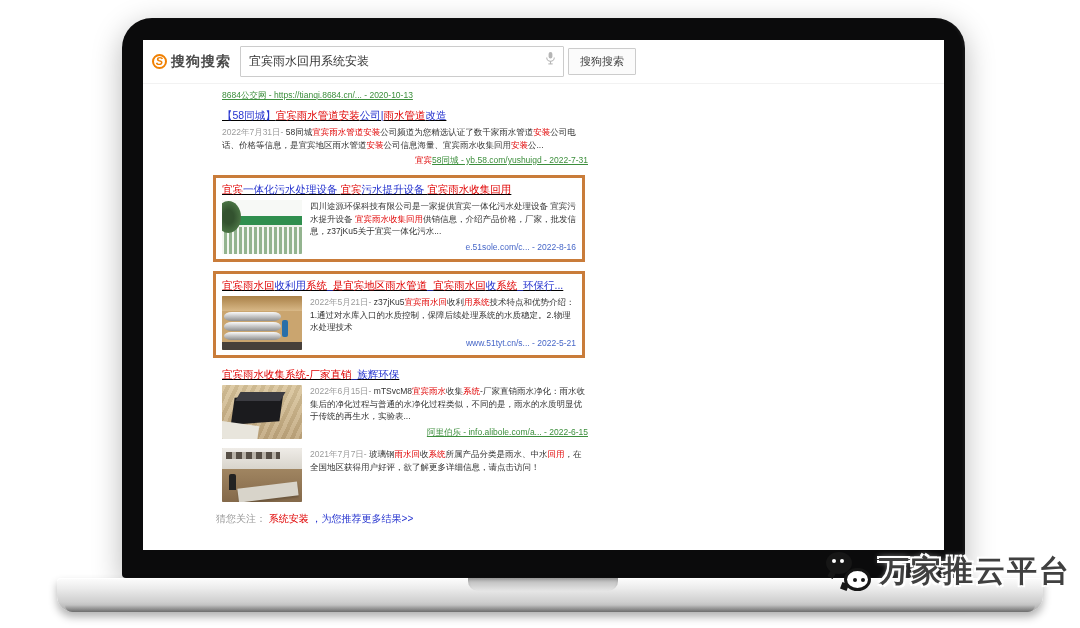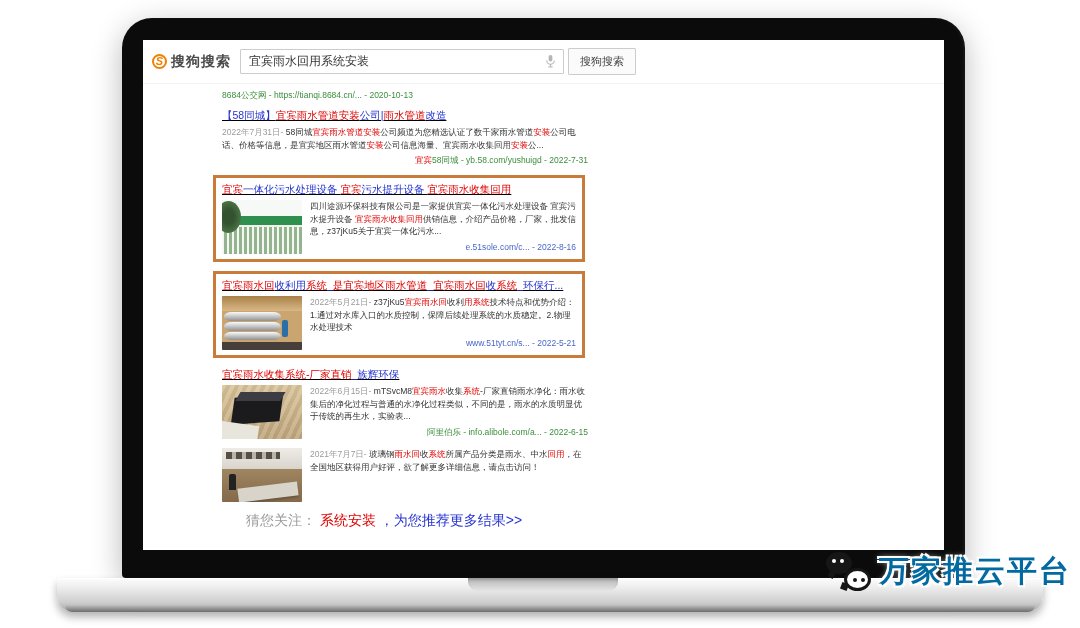--- a/index.html
+++ b/index.html
@@ -14,61 +14,61 @@
   .base{position:absolute;left:57px;top:578px;width:986px;height:34px;
         background:linear-gradient(180deg,#fdfdfd 0%,#ececec 30%,#cfcfcf 70%,#a8a8a8 100%);
         border-radius:4px 4px 16px 16px;box-shadow:0 5px 9px rgba(0,0,0,.30), inset 0 1px 0 #fff;}
   .base::after{content:'';position:absolute;left:8px;right:8px;bottom:0;height:7px;
         border-radius:0 0 14px 14px;background:linear-gradient(180deg,rgba(0,0,0,0),rgba(0,0,0,.35));}
   .notch{position:absolute;left:411px;top:0;width:150px;height:13px;border-radius:0 0 10px 10px;
         background:linear-gradient(180deg,#b5b5b5,#e6e6e6);box-shadow:inset 0 2px 3px rgba(0,0,0,.18);}
 
   
   .watermark{position:absolute;left:826px;top:550px;display:flex;align-items:center;gap:7px;z-index:5;}
-  .wm-text{font-size:30px;font-weight:bold;color:#0369a1;letter-spacing:2px;
+  .wm-text{font-size:30px;font-weight:bold;color:#404040;letter-spacing:2px;
         text-shadow:-2px -2px 0 #fff,2px -2px 0 #fff,-2px 2px 0 #fff,2px 2px 0 #fff,0 0 6px #fff;}
   .wc-icon{position:relative;width:46px;height:42px;display:inline-block;}
   .wc-icon i{position:absolute;}
   .bubble-big{right:1px;bottom:1px;width:27px;height:23px;background:#fff;border:3px solid #161616;border-radius:50%;}
   .bubble-big::before,.bubble-big::after{content:'';position:absolute;width:4px;height:4px;background:#161616;border-radius:50%;top:7px;}
   .bubble-big::before{left:6px;} .bubble-big::after{left:14px;}
   .bubble-big-tail{right:24px;bottom:2px;width:7px;height:7px;background:#161616;transform:rotate(20deg);}
   .bubble-small{left:0;top:2px;width:26px;height:22px;background:#161616;border-radius:50%;}
   .bubble-small::before,.bubble-small::after{content:'';position:absolute;width:4px;height:4px;background:#fff;border-radius:50%;top:7px;}
   .bubble-small::before{left:6px;} .bubble-small::after{left:14px;}
   .bubble-small-tail{left:3px;top:20px;width:6px;height:8px;background:#161616;transform:rotate(30deg);}
 
   
   .sg-header{display:flex;align-items:center;height:44px;border-bottom:1px solid #f2f2f2;padding-left:9px;}
   .logo{display:flex;align-items:center;gap:4px;cursor:pointer;flex:none;}
   .logo-ring{display:inline-flex;align-items:center;justify-content:center;width:15px;height:15px;
         border:2px solid #f08103;border-radius:50%;color:#f08103;font-size:11px;font-weight:bold;font-style:italic;line-height:1;}
   .logo-text{font-size:14px;font-weight:600;color:#4a4a4a;letter-spacing:1px;}
   .searchbox{position:relative;margin-left:9px;flex:none;}
-  .search-input{width:324px;height:25px;border:1px solid #ccc;border-radius:1px;font-size:12px;color:#333;
+  .search-input{width:324px;height:31px;border:1px solid #ccc;border-radius:1px;font-size:12px;color:#333;
         padding:0 26px 0 8px;outline:none;font-family:inherit;background:#fff;}
   .mic{position:absolute;right:7px;top:5px;width:13px;height:15px;cursor:pointer;}
   .search-btn{height:27px;padding:0 11px;border:1px solid #ccc;border-radius:1px;background:#fbfbfb;
         font-size:11px;color:#444;margin-left:4px;cursor:pointer;font-family:inherit;}
 
   
   .results{padding:3px 0 0 79px;}
   .sb{color:var(--link-blue);} .sr{color:var(--highlight-red);} .sd{color:var(--text-dark);}
-  .sg{color:var(--text-gray);} .sG{color:var(--site-green);} .sB{color:var(--site-blue);}
+  .sg{color:var(--text-gray);} .sG{color:var(--site-green);text-decoration:underline;} .sB{color:var(--site-blue);}
   .partial{font-size:8.5px;line-height:12px;margin:2px 0 7px;}
   .result{width:366px;margin-bottom:9px;}
   .result.boxed{border:3px solid var(--box-orange);padding:4px 6px 5px;margin-left:-9px;width:372px;margin-bottom:9px;}
   .rtitle{display:block;font-size:10.5px;line-height:15px;text-decoration:underline;cursor:pointer;margin-bottom:3px;white-space:nowrap;overflow:hidden;}
   .rbody{display:flex;gap:8px;}
   .thumb{position:relative;width:80px;height:54px;flex:none;overflow:hidden;cursor:pointer;border-radius:1px;}
   .thumb i{position:absolute;}
   .rtext{flex:1;min-width:0;}
   .snippet{font-size:8.5px;line-height:12.5px;margin:0;}
   .rfooter{font-size:8.5px;line-height:12px;margin:3px 0 0;text-align:right;}
-  .related{padding-left:103px;font-size:14px;margin-top:10px;}
+  .related{padding-left:73px;font-size:10px;margin-top:10px;}
   .rel-prefix{color:#9a9a9a;}
   .rel-keyword{color:var(--highlight-red);cursor:pointer;}
   .rel-suffix{color:var(--link-blue);cursor:pointer;}
 
   
   .t-fence{background:#eef2ea;}
   .t-fence .sky{top:0;left:0;right:0;height:30%;background:#f7f9f6;}
   .t-fence .banner{top:30%;left:0;right:0;height:17%;background:#2f8f4e;}
   .t-fence .fence{bottom:0;left:0;right:0;height:50%;background:repeating-linear-gradient(90deg,#f4f7f2 0 2px,#93b48f 2px 5px);}
   .t-fence .tree{left:-8%;top:2%;width:32%;height:60%;background:radial-gradient(#33522f 30%,#4a7344 70%);border-radius:50%;}

